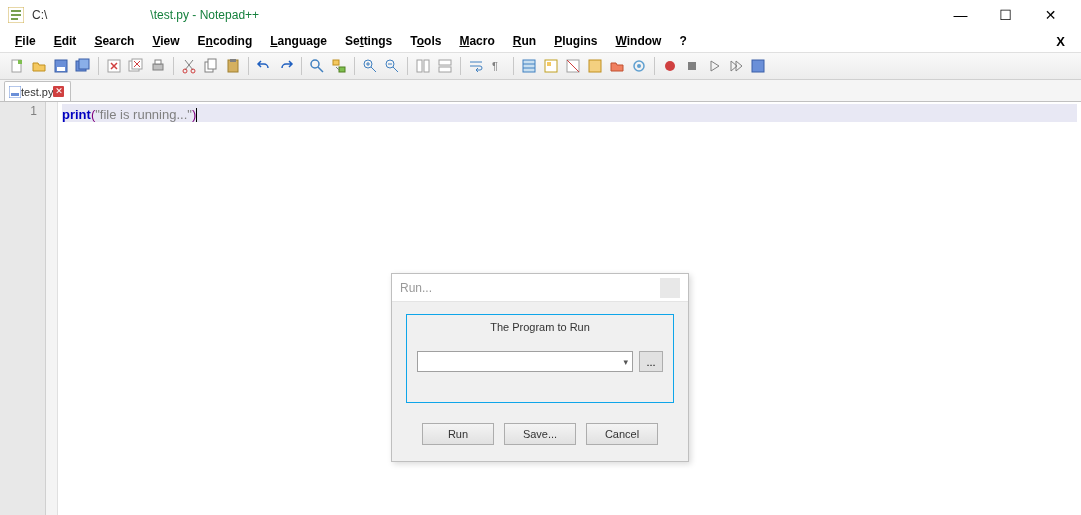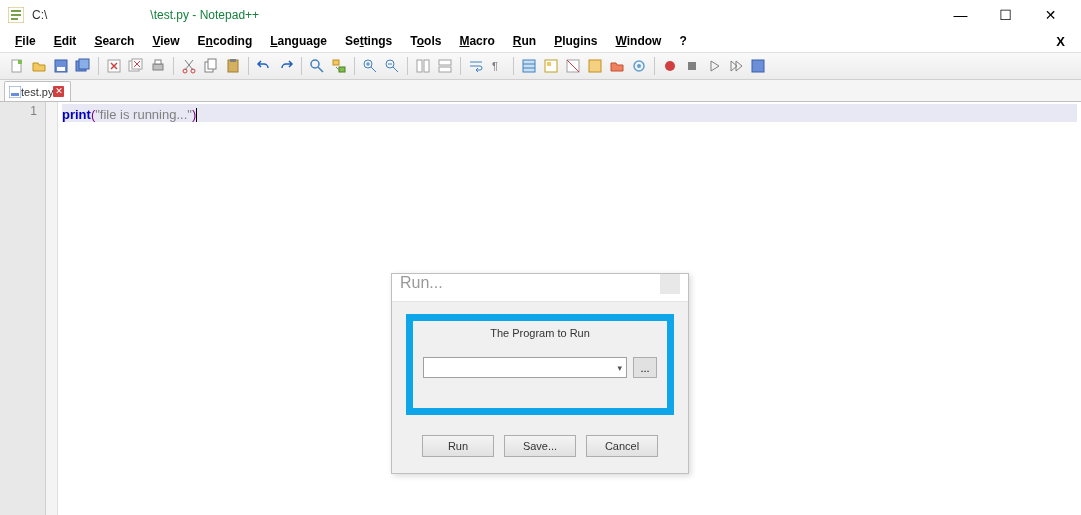--- a/index.html
+++ b/index.html
@@ -30,24 +30,24 @@
 .gutter { width: 46px; background: #e8e8e8; border-right: 1px solid #d0d0d0; text-align: right; padding: 2px 8px 0 0; font-family: Consolas, monospace; font-size: 12px; color: #808080; }
 .margin { width:12px; background:#f4f4f4; border-right:1px solid #e0e0e0;}
 .code { flex: 1; padding: 2px 4px 0 4px; font-family: Consolas, monospace; font-size: 13px; }
 .code .line { height: 18px; background: #e8e8f4; display:flex; align-items:flex-end; }
 .kw { color: #0000c0; font-weight:bold;}
 .paren { color: #800080; }
 .str { color: #808080; }
 .caret { display:inline-block; width:1px; height:14px; background:#000; vertical-align:middle;}
 
 .dialog { position: absolute; left: 391px; top: 273px; width: 298px; background: #f0f0f0; border: 1px solid #bfbfbf; box-shadow: 2px 2px 6px rgba(0,0,0,0.15); }
-.dialog .dlg-title { height: 28px; display: flex; align-items: flex-start; padding: 0 8px; font-size: 16px; color: #999; background: #fff; border-bottom: 1px solid #e4e4e4;}
+.dialog .dlg-title { height: 28px; display: flex; align-items: center; padding: 0 8px; font-size: 12px; color: #999; background: #fff; border-bottom: 1px solid #e4e4e4;}
 .dialog .dlg-title .dlg-close { margin-left: auto; width: 20px; height: 20px; background: #e8e8e8; }
 .dialog .dlg-body { padding: 12px 14px 16px 14px; }
-.dialog .group { border: 7px solid #0ea5e9; padding: 6px 10px 30px 10px; background:#f0f0f0; }
+.dialog .group { border: 1px solid #0ea5e9; padding: 6px 10px 30px 10px; background:#f0f0f0; }
 .dialog .group-label { font-size: 11px; text-align: center; margin-bottom: 18px; color: #333; }
 .dialog .combo-row { display: flex; gap: 6px; }
 .dialog .combo { flex: 1; height: 21px; border: 1px solid #a0a0a0; background: #fff; display: flex; align-items: center; padding: 0 4px; font-size: 12px; }
 .dialog .combo .dd { margin-left: auto; font-size: 9px; color: #555; }
 .dialog .browse { width: 24px; height: 21px; border: 1px solid #adadad; background: #e1e1e1; font-size: 11px; display:flex;align-items:center;justify-content:center;}
 .dialog .btn-row { display: flex; gap: 10px; justify-content: center; margin-top: 20px; }
 .dialog .btn { width: 72px; height: 22px; border: 1px solid #adadad; background: linear-gradient(#f4f4f4,#e1e1e1); font-size: 11px; display:flex;align-items:center;justify-content:center; color:#333;}
 
 svg { display:block; }
 </style>

